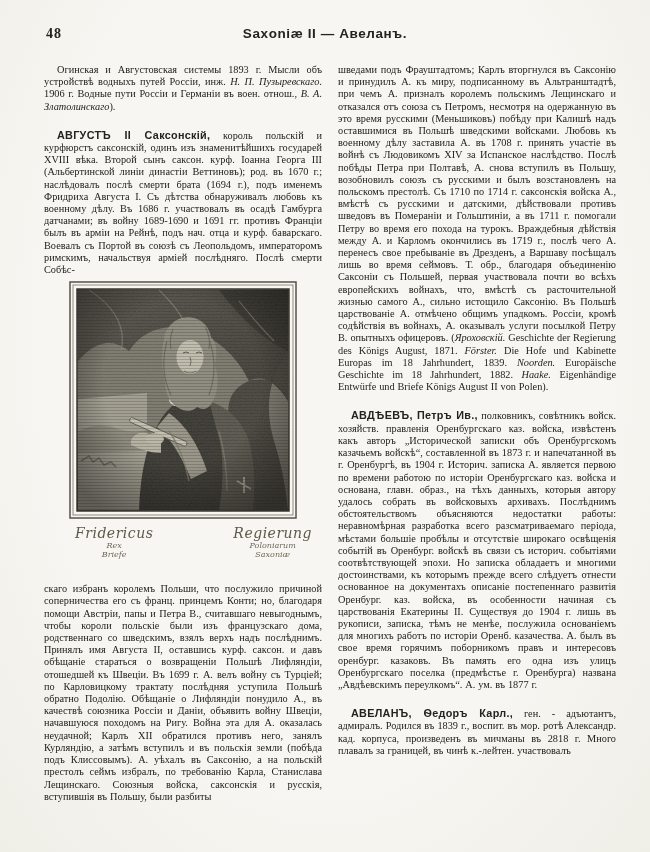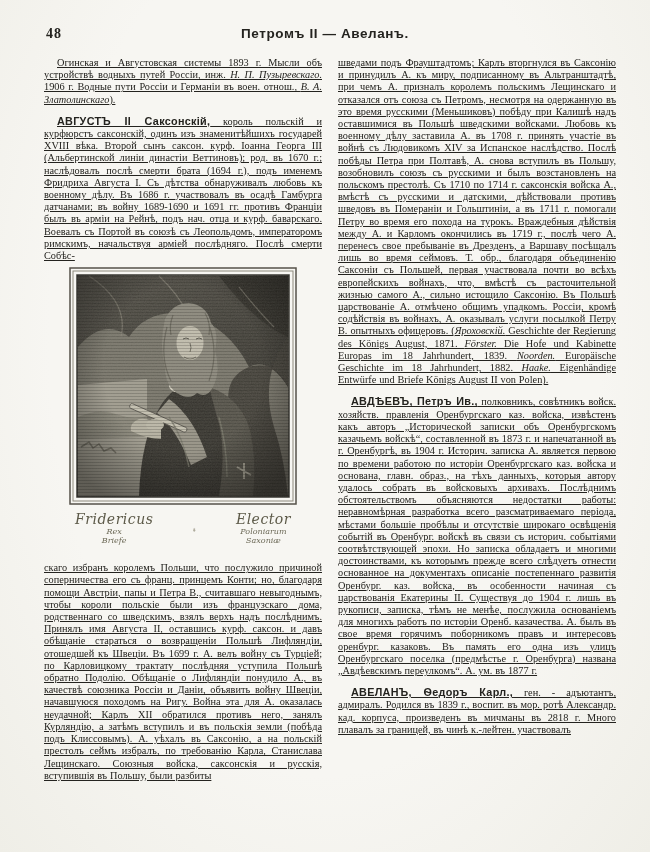--- a/index.html
+++ b/index.html
@@ -22,25 +22,24 @@
     position:absolute; left:0; width:650px; text-align:center; top:0;
     font-family:"Liberation Sans", sans-serif;
     font-size:13.5px; font-weight:bold; letter-spacing:0.6px;
   }
   .cols{
     position:absolute; top:48px; left:44px; width:572px; height:800px;
     display:flex; gap:16px;
   }
   .col{ width:278px; }
   p.body{
-    margin:9px 0 3px 0;
+    margin:16px 0 3px 0;
     font-size:10.3px; line-height:12.2px;
     text-align:justify;
     word-spacing:0.3px;
-    text-decoration:underline;
   }
   p.indent{ text-indent:13px; }
   span.b{
     font-family:"Liberation Sans", sans-serif;
     font-weight:bold; font-size:10.8px; letter-spacing:0.3px;
   }
   span.i{ font-style:italic; }
   
   .figure{ width:228px; margin:5px auto 4px auto; }
   .inscription{
@@ -58,21 +57,21 @@
   }
   .insc-left .insc-sub{ text-align:center; }
 </style>
 </head>
 <body>
 
 <div id="page">
 
   <div class="header">
     <div class="pagenum">48</div>
-    <div class="runtitle">Петромъ II — Авеланъ.</div>
+    <div class="runtitle">Saxoniæ II — Авеланъ.</div>
   </div>
 
   <div class="cols">
 
     <div class="col">
       <p class="body indent"><span>Огинская и Августовская системы 1893 г. Мысли объ устройствѣ водныхъ путей Россіи, инж. </span><span class="i">Н. П. Пузыревскаго.</span><span> 1906 г. Водные пути Россіи и Германіи въ воен. отнош., </span><span class="i">В. А. Златолинскаго</span><span>).</span></p>
       <p class="body indent"><span class="b">АВГУСТЪ II Саксонскій,</span><span> король польскій и курфюрстъ саксонскій, одинъ изъ знаменитѣйшихъ государей XVIII вѣка. Второй сынъ саксон. курф. Іоанна Георга III (Альбертинской линіи династіи Веттиновъ); род. въ 1670 г.; наслѣдовалъ послѣ смерти брата (1694 г.), подъ именемъ Фридриха Августа I. Съ дѣтства обнаруживалъ любовь къ военному дѣлу. Въ 1686 г. участвовалъ въ осадѣ Гамбурга датчанами; въ войну 1689-1690 и 1691 гг. противъ Франціи былъ въ арміи на Рейнѣ, подъ нач. отца и курф. баварскаго. Воевалъ съ Портой въ союзѣ съ Леопольдомъ, императоромъ римскимъ, начальствуя арміей послѣдняго. Послѣ смерти Собѣс-</span></p>
 
       <div class="figure">
         <svg width="228" height="238" viewBox="0 0 228 238">
@@ -145,21 +144,21 @@
             <div class="insc-sub">Briefe</div>
           </div>
           <svg width="26" height="38" viewBox="0 0 26 38">
             <path d="M5 8 Q8 2 13 2 Q18 2 21 8" fill="none" stroke="#5d5a49" stroke-width="1.2"></path>
             <path d="M5 8 L21 8 M7 8 L7 4 M13 8 L13 2 M19 8 L19 4" stroke="#5d5a49" stroke-width="1"></path>
             <circle cx="13" cy="1.5" r="1" fill="#5d5a49"></circle>
             <ellipse cx="13" cy="22" rx="9" ry="12" fill="#c9c5b5" stroke="#5d5a49" stroke-width="1.2"></ellipse>
             <path d="M8 13 v18 M13 11 v23 M18 13 v18 M5 18 h16 M5 26 h16" stroke="#6e6b59" stroke-width="0.7"></path>
           </svg>
           <div class="insc-col insc-right">
-            <div class="insc-main">Elector</div>
+            <div class="insc-main">Regierung</div>
             <div class="insc-sub">Poloniarum</div>
             <div class="insc-sub">Saxoniæ</div>
           </div>
         </div>
       </div>
 
       <p class="body"><span>скаго избранъ королемъ Польши, что послужило причиной соперничества его съ франц. принцемъ Конти; но, благодаря помощи Австріи, папы и Петра В., считавшаго невыгоднымъ, чтобы короли польскіе были изъ французскаго дома, родственнаго со шведскимъ, взялъ верхъ надъ послѣднимъ. Принялъ имя Августа II, оставшись курф. саксон. и давъ обѣщаніе стараться о возвращеніи Польшѣ Лифляндіи, отошедшей къ Швеціи. Въ 1699 г. А. велъ войну съ Турціей; по Карловицкому трактату послѣдняя уступила Польшѣ обратно Подолію. Обѣщаніе о Лифляндіи понудило А., въ качествѣ союзника Россіи и Даніи, объявить войну Швеціи, начавшуюся походомъ на Ригу. Война эта для А. оказалась неудачной; Карлъ XII обратился противъ него, занялъ Курляндію, а затѣмъ вступилъ и въ польскія земли (побѣда подъ Клиссовымъ). А. уѣхалъ въ Саксонію, а на польскій престолъ сеймъ избралъ, по требованію Карла, Станислава Лещинскаго. Союзныя войска, саксонскія и русскія, вступившія въ Польшу, были разбиты</span></p>
     </div>
 
     <div class="col">

